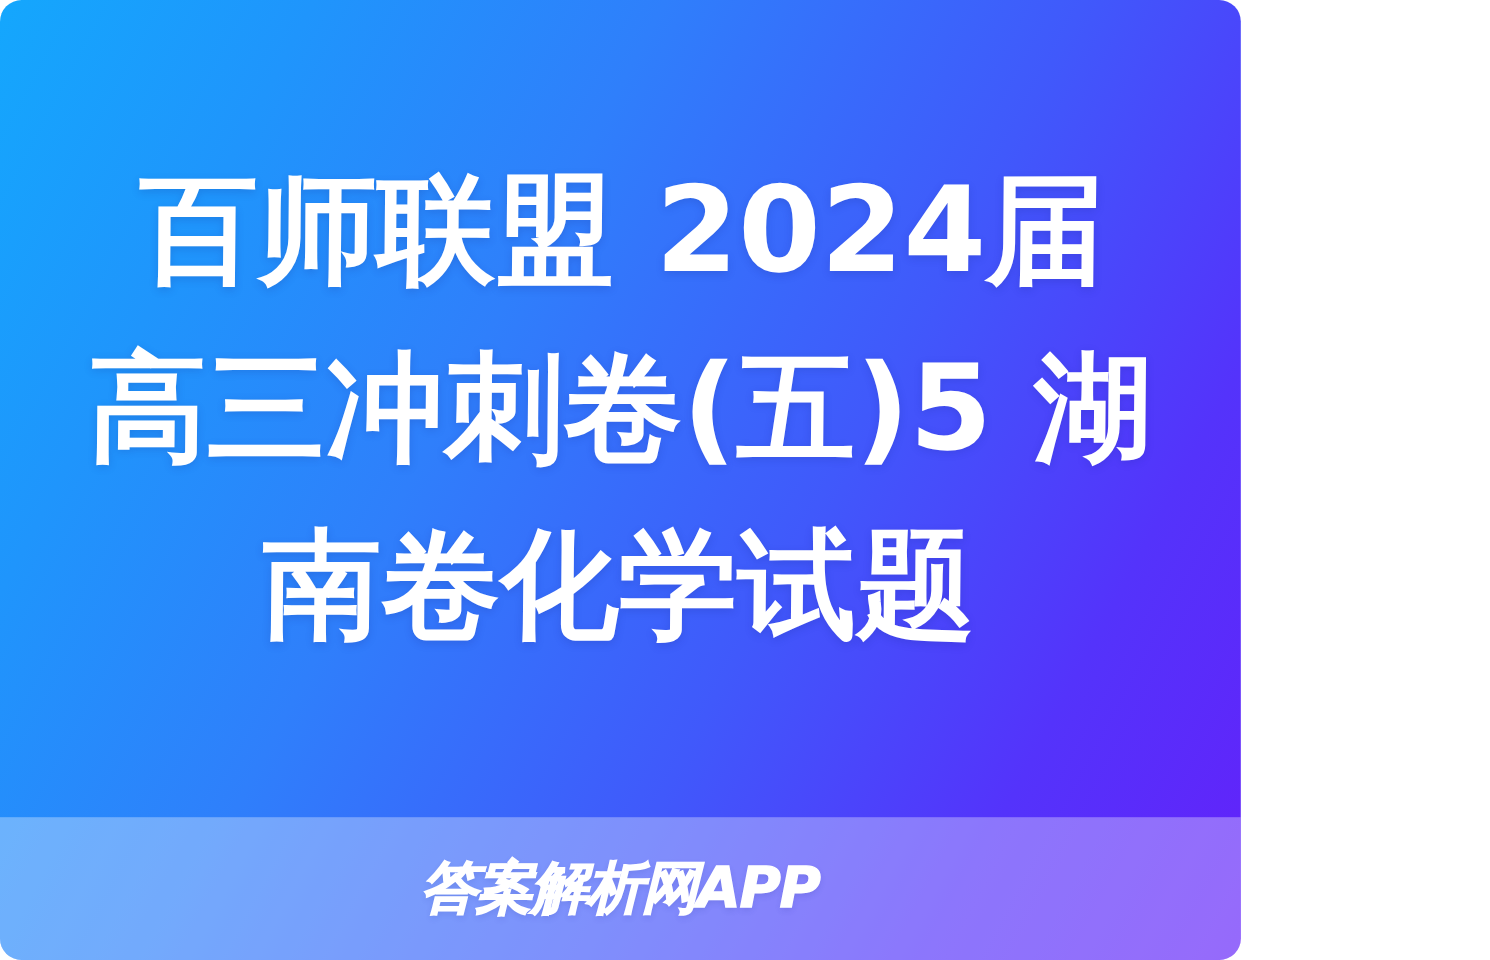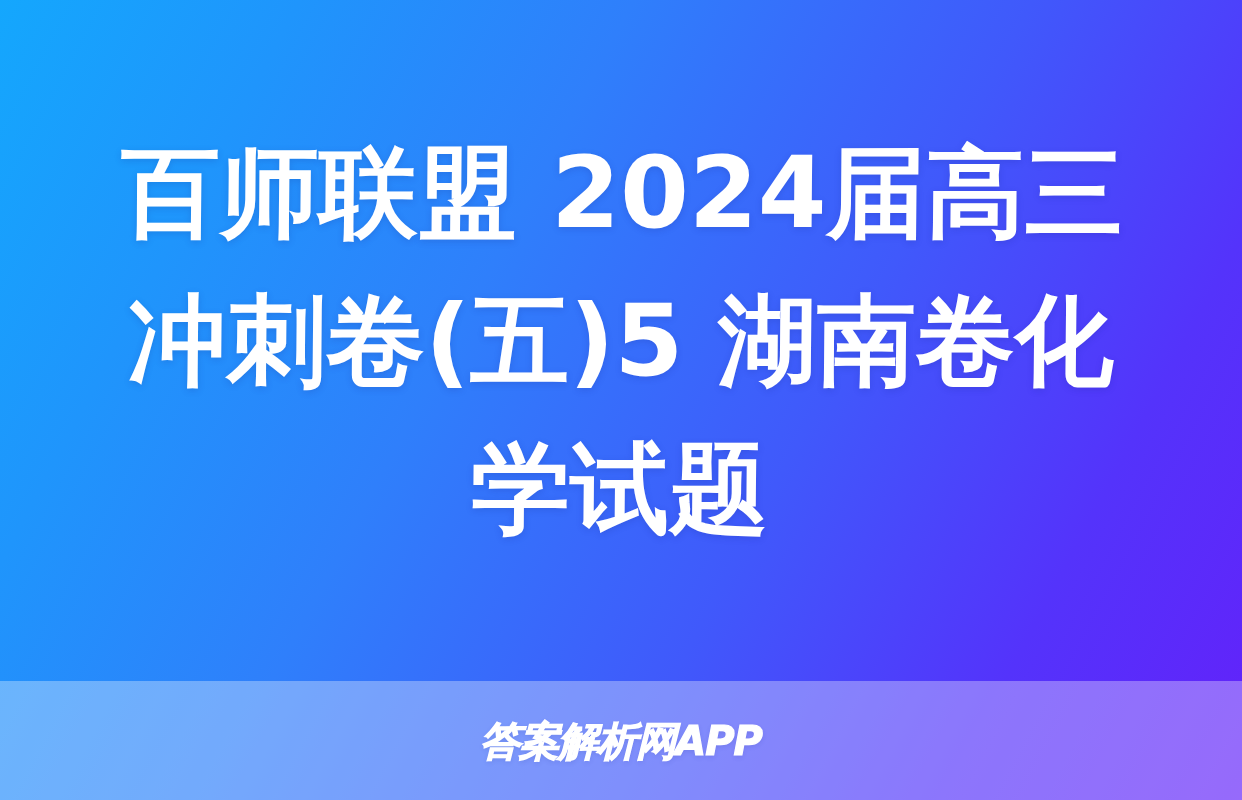--- a/index.html
+++ b/index.html
@@ -3,32 +3,33 @@
 <meta charset="utf-8">
 <style>
   html, body {
     margin: 0;
     padding: 0;
     background: #ffffff;
   }
 
   #poster {
     position: relative;
-    width: 1242px;
+    width: 1034px;
     height: 800px;
     overflow: hidden;
     
     background: linear-gradient(118deg,
         #14a7fd 0%,
         #1f95fc 18%,
         #2f7ffb 38%,
         #4059fb 62%,
         #5433fb 82%,
         #6321fa 100%);
     font-family: "Liberation Sans", "DejaVu Sans", sans-serif;
+    border-radius: 18px;
     -webkit-font-smoothing: antialiased;
   }
 
   
   .title-wrap {
     position: absolute;
     left: 0;
     right: 0;
     top: 0;
     height: 681px;
@@ -65,21 +66,21 @@
     background: rgba(255, 255, 255, 0.33);
     display: flex;
     align-items: center;
     justify-content: center;
   }
 
   .footer-text {
     margin: 0;
     color: #ffffff;
     font-family: "DejaVu Sans", "Liberation Sans", sans-serif;
-    font-size: 40px;
+    font-size: 47px;
     font-weight: 700;
     font-style: italic;
     letter-spacing: -1px;
     line-height: 1;
     text-shadow: 0 2px 5px rgba(40, 50, 150, 0.16);
     -webkit-text-stroke: 1.2px #ffffff;
   }
 </style>
 </head>
 <body>

